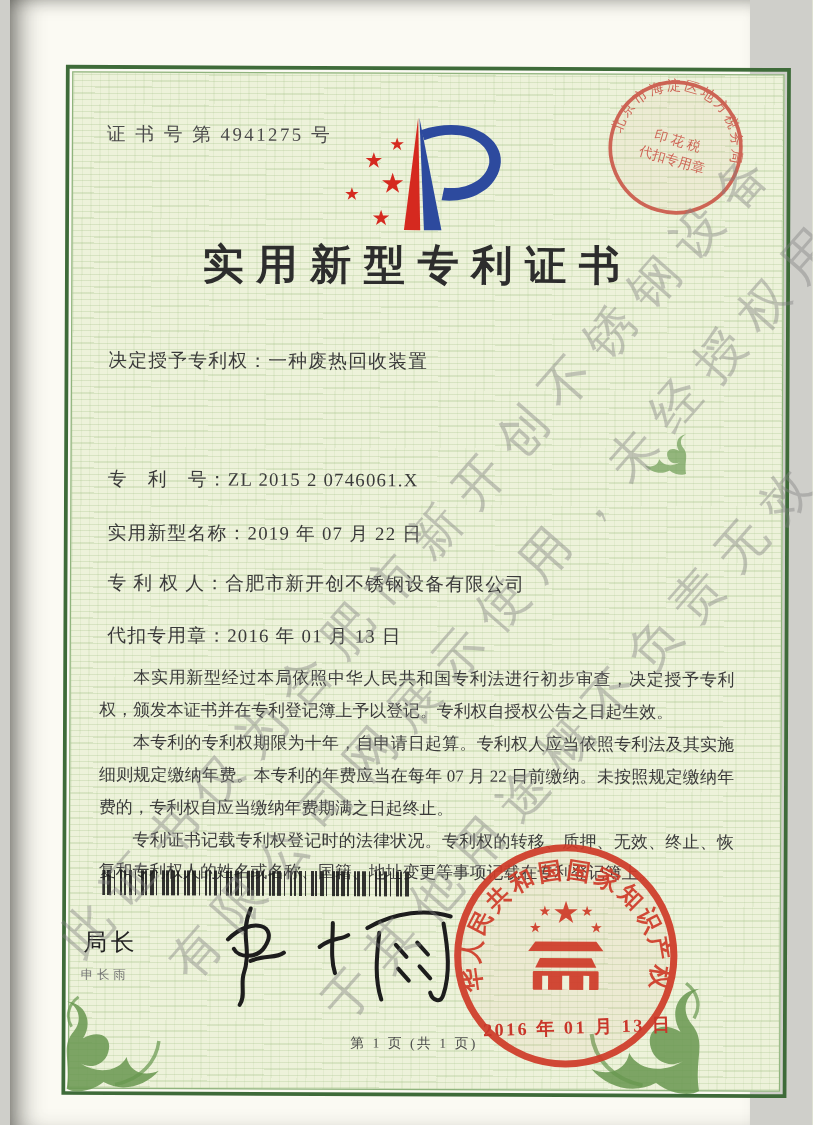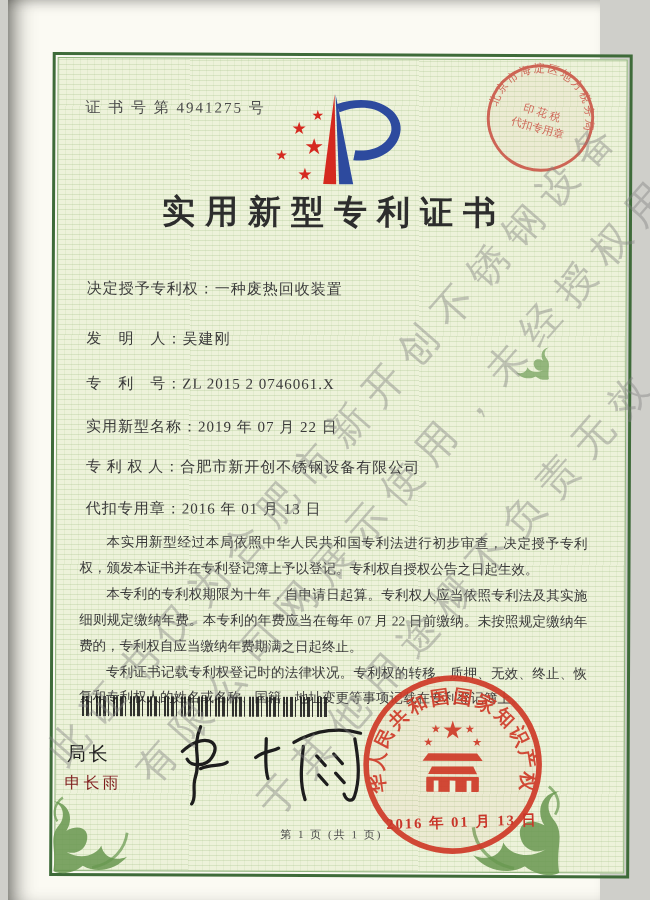--- a/index.html
+++ b/index.html
@@ -40,21 +40,21 @@
     font-size:13.5px;line-height:1.92;text-align:justify;color:#3a3a3a;
   }
   .body-text p{margin:0;text-indent:2em;}
   .barcode{
     position:absolute;left:75px;top:697px;width:246px;height:20px;
     background:
       repeating-linear-gradient(90deg,#1c1c1c 0 2px,rgba(0,0,0,0) 2px 4px,#1c1c1c 4px 7px,rgba(0,0,0,0) 7px 9px,#1c1c1c 9px 10px,rgba(0,0,0,0) 10px 14px,#1c1c1c 14px 16px,rgba(0,0,0,0) 16px 17px);
     opacity:.9;
   }
   .role{position:absolute;left:60px;top:742px;font-size:19px;letter-spacing:3px;color:#222;text-align:right;}
-  .issuer{position:absolute;left:58px;top:774px;font-size:16px;letter-spacing:3px;color:#7f1d1d;text-align:center;}
+  .issuer{position:absolute;left:58px;top:774px;font-size:10px;letter-spacing:3px;color:#737373;text-align:center;}
   .signature{position:absolute;left:165px;top:712px;}
   .seal{position:absolute;left:352px;top:670px;opacity:.92;}
   .seal-date{
     position:absolute;left:380px;top:812px;font-size:14.5px;color:#c9362a;
     letter-spacing:2px;transform:rotate(-2deg);font-weight:bold;z-index:6;
   }
   .taxstamp{position:absolute;left:472px;top:58px;transform:rotate(16deg);opacity:.82;}
   .footer{position:absolute;left:0;top:827px;width:650px;text-align:center;font-size:11px;color:#4c4c4c;letter-spacing:2px;}
   .flourish{position:absolute;pointer-events:none;}
   .fl-bl{left:38px;bottom:24px;}
@@ -115,23 +115,20 @@
         </text>
         <text x="60" y="58" font-size="11" fill="#c8473a" text-anchor="middle">印 花 税</text>
         <text x="60" y="74" font-size="11" fill="#c8473a" text-anchor="middle">代扣专用章</text>
       </svg>
 
       <div class="title">实用新型专利证书</div>
 
       <div class="field f0">
         <span>决定授予专利权：</span><span>一种废热回收装置</span>
       </div>
-      <div class="field f1">
-        <span>发　明　人：</span><span>吴建刚</span>
-      </div>
       <div class="field f2">
         <span>专　利　号：</span><span>ZL 2015 2 0746061.X</span>
       </div>
       <div class="field f3">
         <span>实用新型名称：</span><span>2019 年 07 月 22 日</span>
       </div>
       <div class="field f4">
         <span>专 利 权 人：</span><span>合肥市新开创不锈钢设备有限公司</span>
       </div>
       <div class="field f5">

